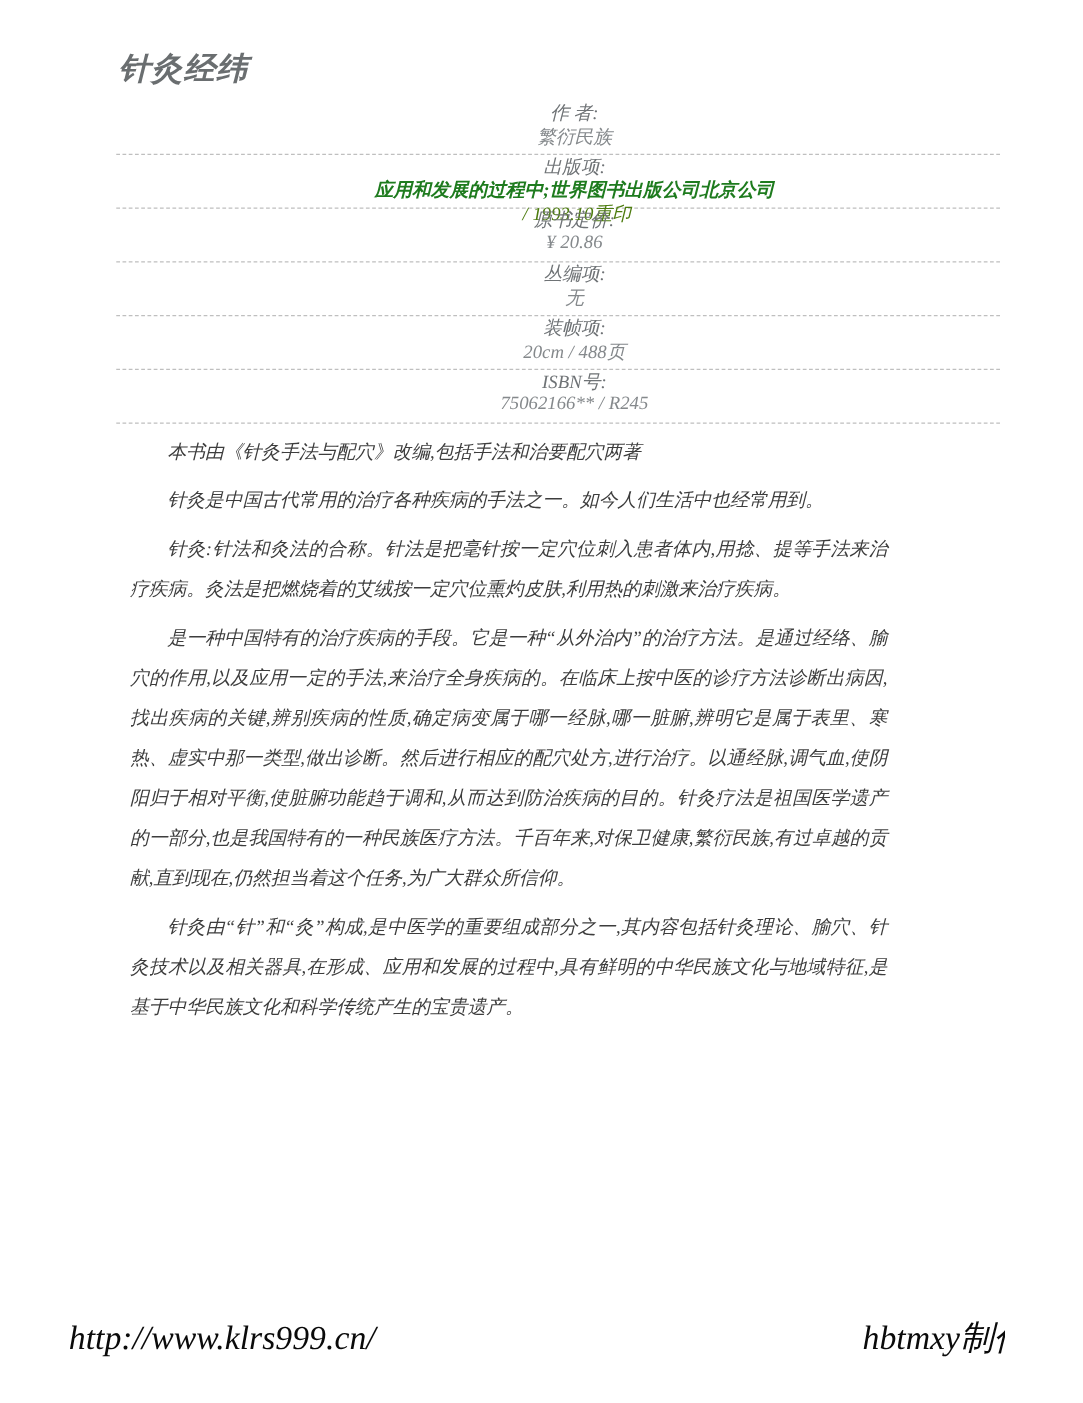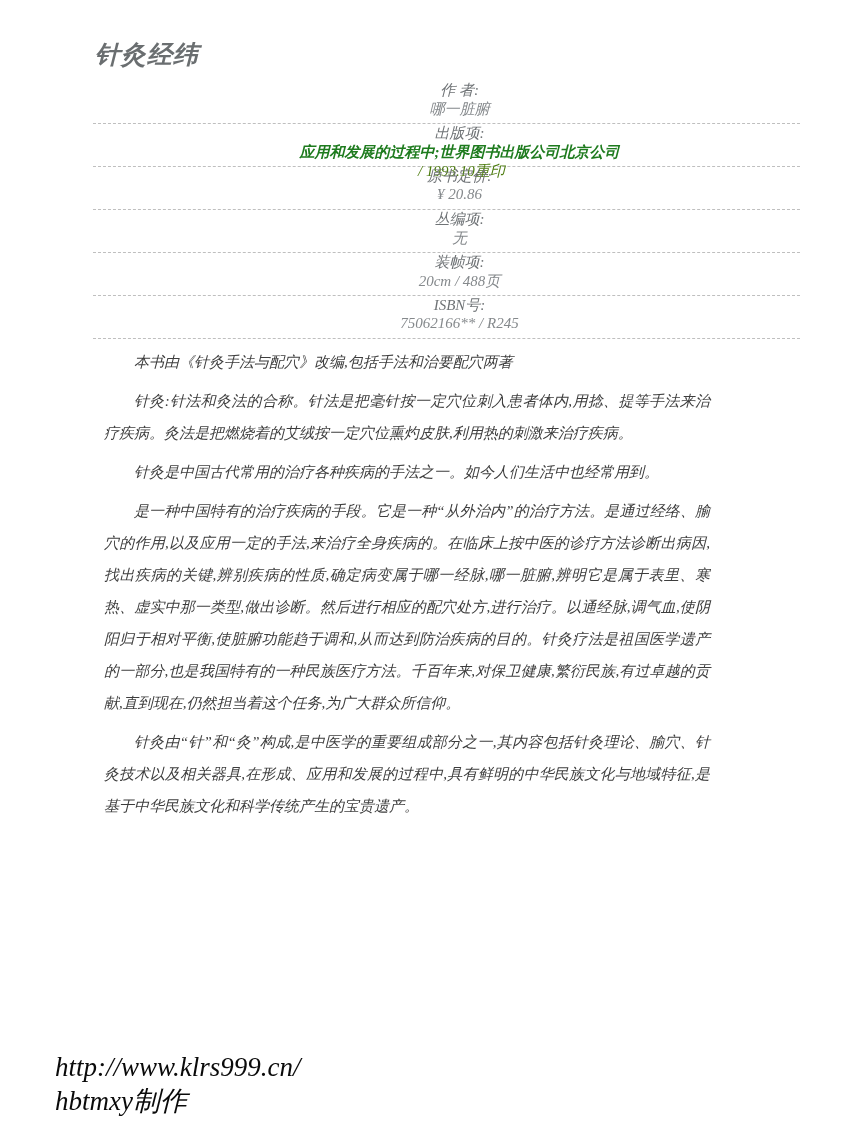--- a/index.html
+++ b/index.html
@@ -43,34 +43,33 @@
     text-align:justify;
     color:#3d3d3d;
     filter:blur(0.45px);
   }
   .body-text p{margin:0 0 7px 0;text-indent:2em;}
   .footer{
     position:absolute;left:55px;top:1052px;width:767px;
     display:flex;justify-content:space-between;align-items:baseline;
     font-size:27px;color:#0a0a0a;
     font-family:"Liberation Serif","DejaVu Serif",serif;
-    flex-direction:column;
   }
 </style>
 </head>
 <body>
 
 <div class="page">
 
   <div class="book-title">针灸经纬</div>
 
   <div class="meta">
 
     <div class="meta-row">
-      <span class="meta-label">作 者:</span><span class="meta-value">哪一脏腑</span>
+      <span class="meta-label">作 者:</span><span class="meta-value">繁衍民族</span>
     </div>
 
     <div class="meta-row">
       <span class="meta-label">出版项:</span><span class="publisher-link">应用和发展的过程中;世界图书出版公司北京公司</span><span class="meta-suffix"> / 1993.10重印</span>
     </div>
 
     <div class="meta-row">
       <span class="meta-label">原书定价:</span><span class="meta-value">¥ 20.86</span>
     </div>
 
@@ -83,22 +82,22 @@
     </div>
 
     <div class="meta-row">
       <span class="meta-label">ISBN号:</span><span class="meta-value">75062166** / R245</span>
     </div>
 
   </div>
 
   <div class="body-text">
     <p>本书由《针灸手法与配穴》改编,包括手法和治要配穴两著</p>
+    <p>针灸是中国古代常用的治疗各种疾病的手法之一。如今人们生活中也经常用到。</p>
     <p>针灸:针法和灸法的合称。针法是把毫针按一定穴位刺入患者体内,用捻、提等手法来治疗疾病。灸法是把燃烧着的艾绒按一定穴位熏灼皮肤,利用热的刺激来治疗疾病。</p>
-    <p>针灸是中国古代常用的治疗各种疾病的手法之一。如今人们生活中也经常用到。</p>
     <p>是一种中国特有的治疗疾病的手段。它是一种“从外治内”的治疗方法。是通过经络、腧穴的作用,以及应用一定的手法,来治疗全身疾病的。在临床上按中医的诊疗方法诊断出病因,找出疾病的关键,辨别疾病的性质,确定病变属于哪一经脉,哪一脏腑,辨明它是属于表里、寒热、虚实中那一类型,做出诊断。然后进行相应的配穴处方,进行治疗。以通经脉,调气血,使阴阳归于相对平衡,使脏腑功能趋于调和,从而达到防治疾病的目的。针灸疗法是祖国医学遗产的一部分,也是我国特有的一种民族医疗方法。千百年来,对保卫健康,繁衍民族,有过卓越的贡献,直到现在,仍然担当着这个任务,为广大群众所信仰。</p>
     <p>针灸由“针”和“灸”构成,是中医学的重要组成部分之一,其内容包括针灸理论、腧穴、针灸技术以及相关器具,在形成、应用和发展的过程中,具有鲜明的中华民族文化与地域特征,是基于中华民族文化和科学传统产生的宝贵遗产。</p>
   </div>
 
   <div class="footer">
     <span>http://www.klrs999.cn/</span>
     <span>hbtmxy制作</span>
   </div>
 
 </div>

